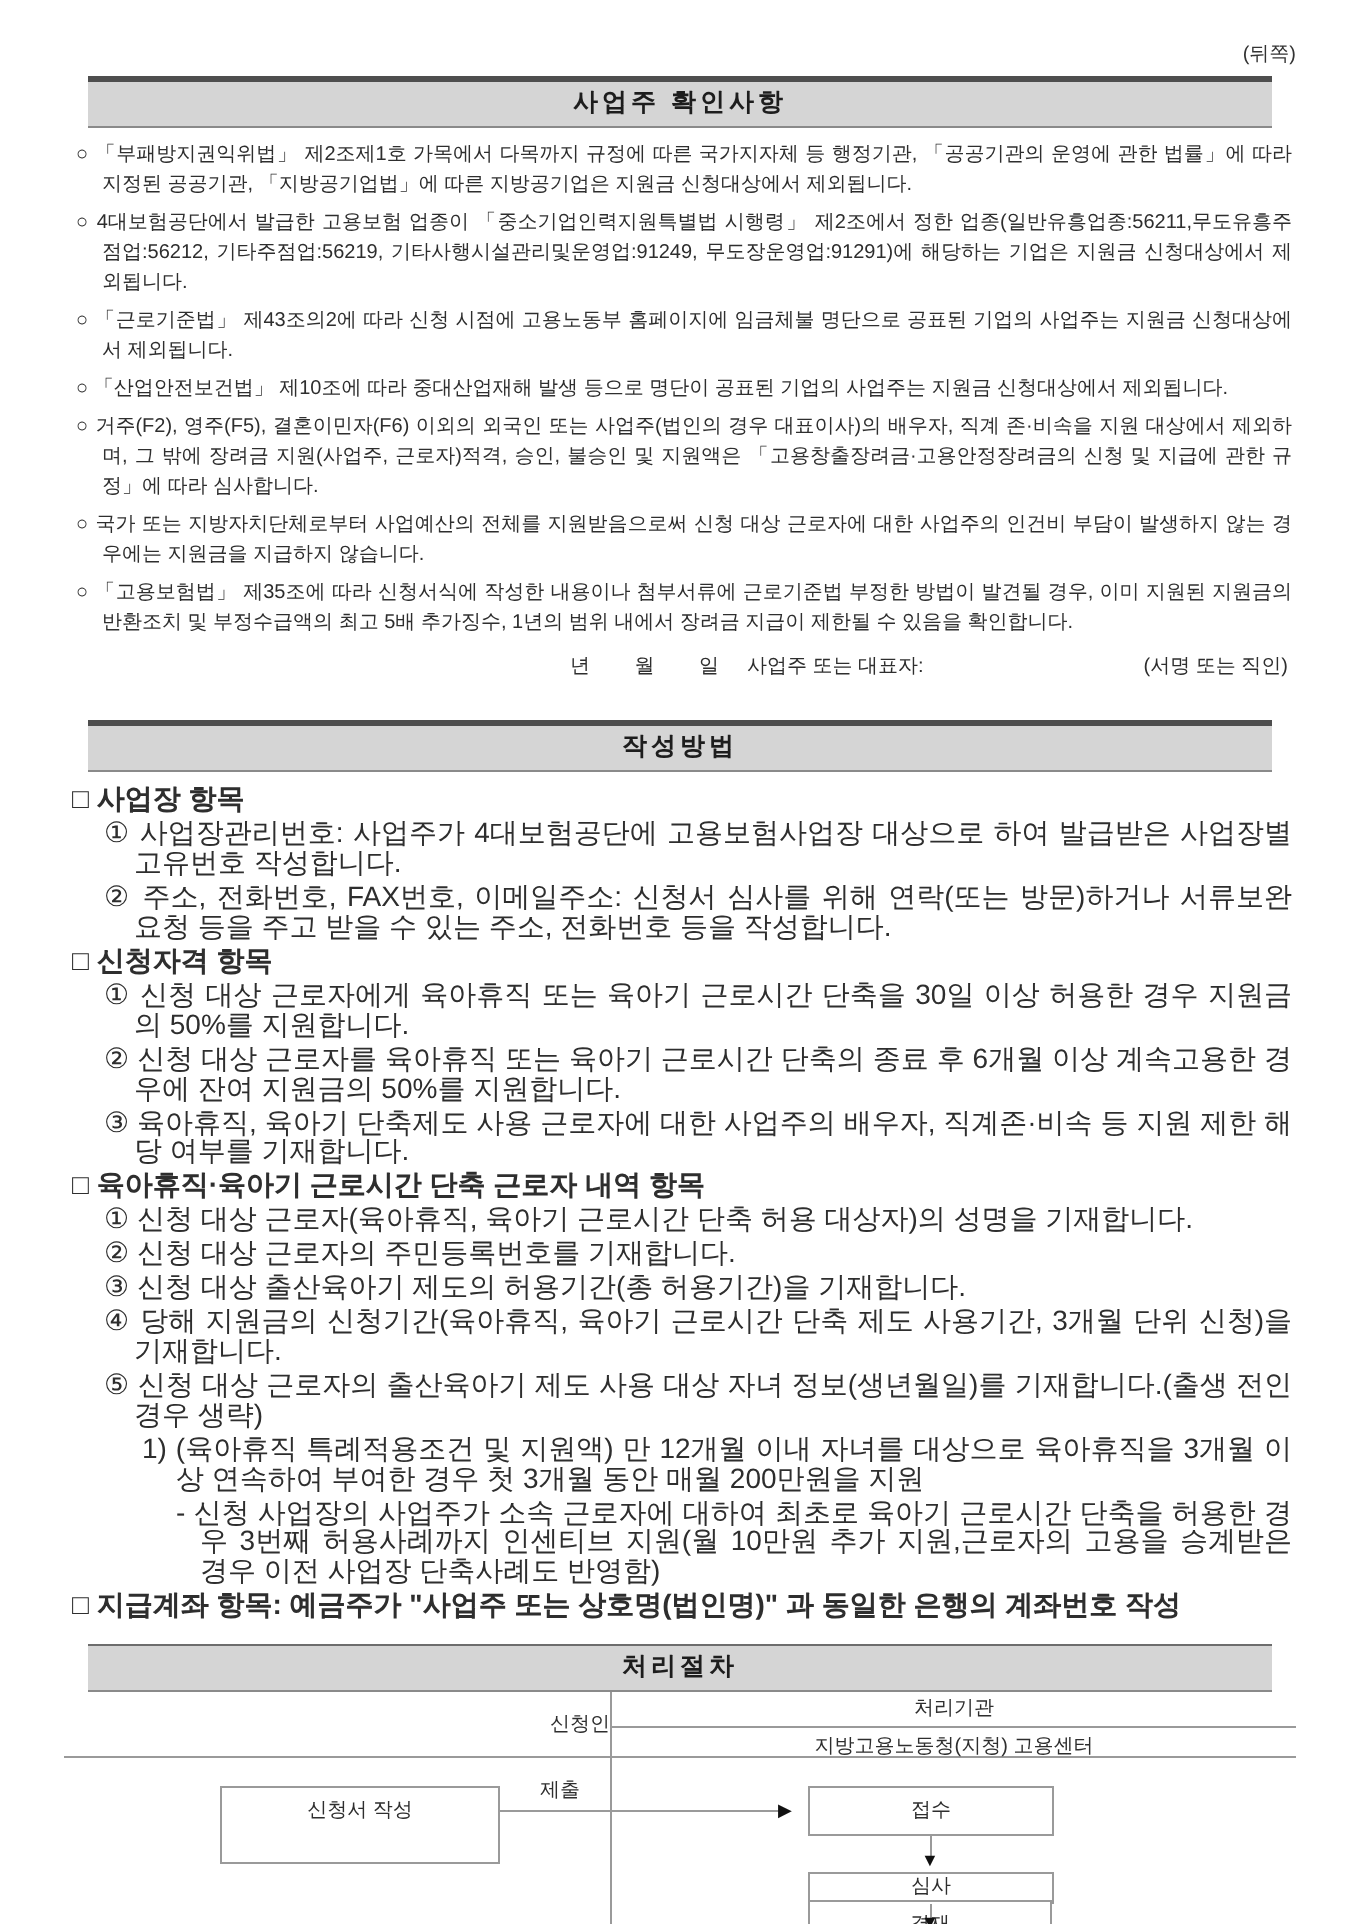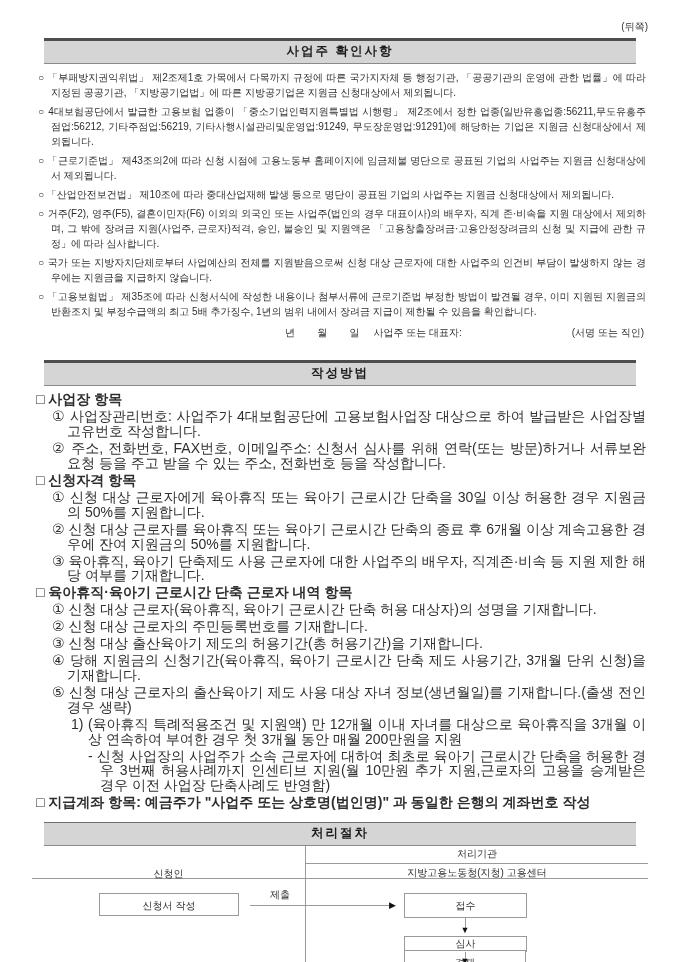--- a/index.html
+++ b/index.html
@@ -39,30 +39,30 @@
   .il { font-size:14px; line-height:14.8px; text-align:justify; margin-bottom:2.2px; }
   .lv0 { font-weight:bold; padding-left:13px; text-indent:-13px; }
   .lv1 { padding-left:31px; text-indent:-15px; }
   .lv2 { padding-left:52px; text-indent:-17px; }
   .lv3 { padding-left:64px; text-indent:-12px; }
 
   
   .flow { position:relative; height:152px; margin:0 2px; border-bottom:2.5px solid #3a3a3a; font-size:10px; }
   .vdiv { position:absolute; left:273px; top:0; bottom:0; width:1px; background:#9a9a9a; }
   .flow-head { position:relative; height:33px; border-bottom:1px solid #9a9a9a; }
-  .fh-left { position:absolute; left:0; width:273px; top:21px; text-align:center; color:#2e2e2e; }
+  .fh-left { position:absolute; left:0; width:273px; top:9px; text-align:right; color:#2e2e2e; }
   .fh-right { position:absolute; left:274px; right:0; top:0; }
   .fh-agency { text-align:center; border-bottom:1px solid #9a9a9a; padding:1px 0 2px 0; }
   .fh-agency-sub { text-align:center; padding-top:2px; }
 
   .fnode {
     position:absolute; border:1px solid #9a9a9a; background:#fff;
     text-align:center; color:#2e2e2e;
   }
-  .fn-write  { left:67px;  top:47px;  width:140px; height:23px; line-height:23px; }
+  .fn-write  { left:78px;  top:47px;  width:140px; height:39px; line-height:23px; }
   .fn-receive{ left:372px; top:47px;  width:123px; height:25px; line-height:23px; }
   .fn-review { left:372px; top:90px;  width:123px; height:16px; line-height:14px; }
   .fn-approve{ left:372px; top:104px; width:122px; height:26px; line-height:24px; }
   .fn-notify { left:78px;  top:120px; width:140px; height:26px; line-height:24px; }
 
   .fline { position:absolute; background:#9a9a9a; }
   .l-submit { left:218px; top:59px; width:142px; height:1px; }
   .l-v1 { left:433px; top:72px; width:1px; height:10px; }
   .l-v2 { left:433px; top:106px; width:1px; height:7px; }
   .l-notice { left:228px; top:133px; width:144px; height:1px; }

